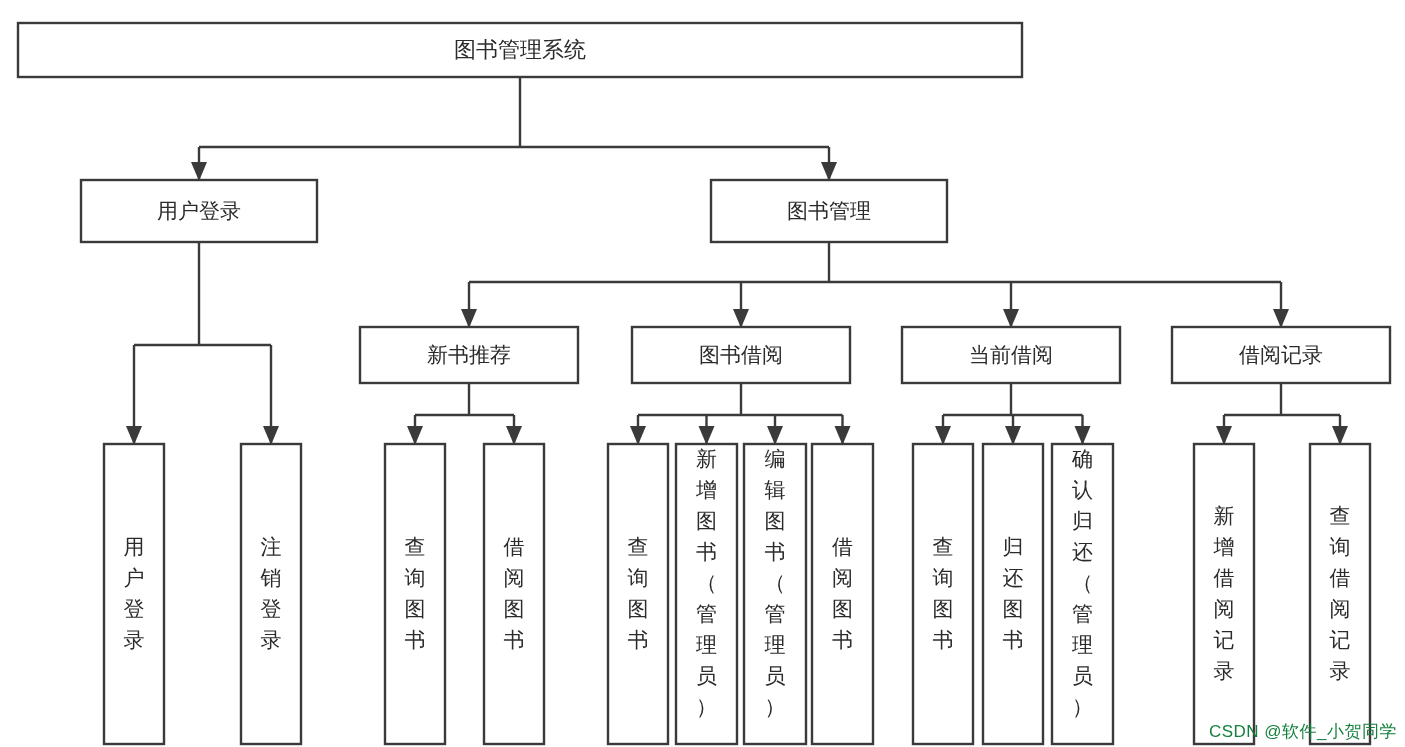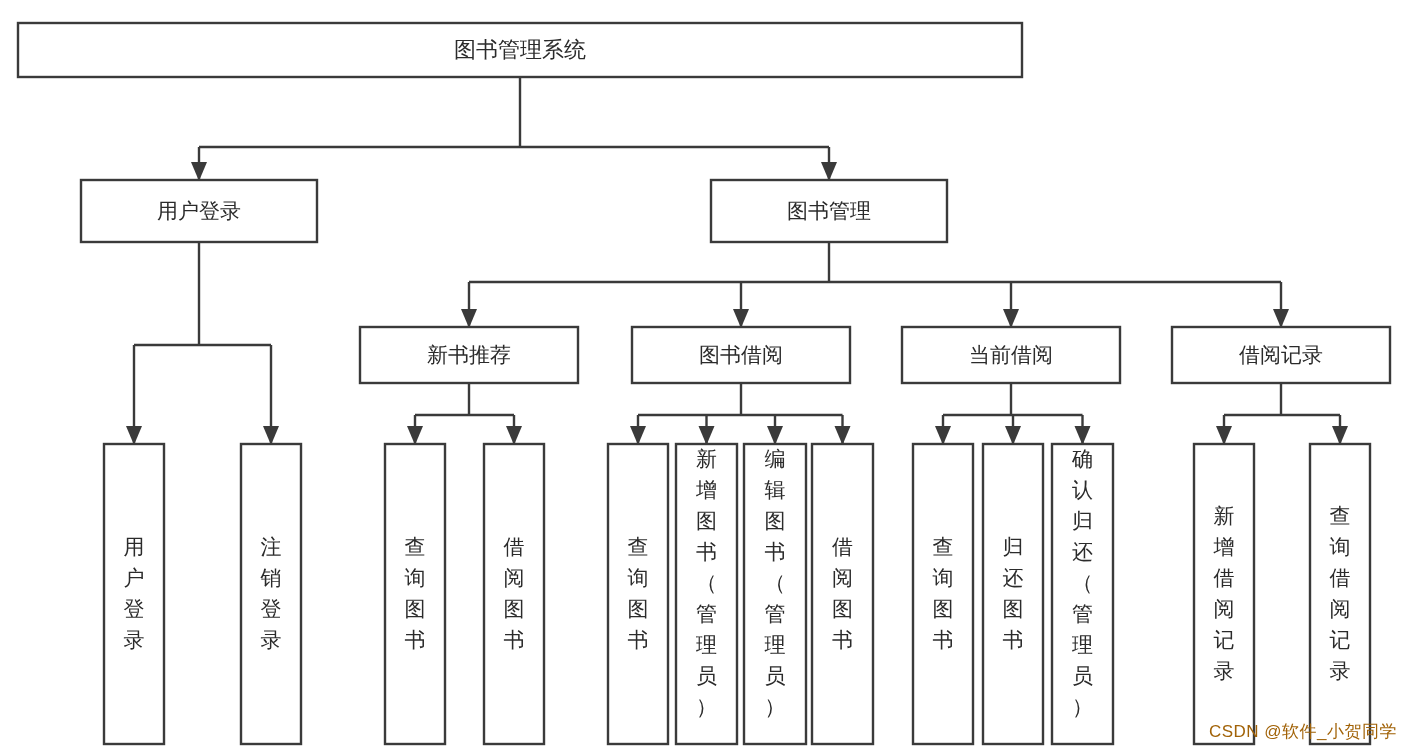--- a/index.html
+++ b/index.html
@@ -51,21 +51,21 @@
   .arrow-head {
     fill: #3a3a3a;
     stroke: none;
   }
   .watermark {
     position: absolute;
     right: 8px;
     bottom: 4px;
     font-family: "Liberation Sans", "DejaVu Sans", sans-serif;
     font-size: 17px;
-    color: #a16207;
+    color: #15803d;
     white-space: nowrap;
     letter-spacing: 0.5px;
     pointer-events: none;
   }
 </style>
 </head>
 <body>
 
 <div id="chart-root">
   <svg id="chart-svg" width="1405" height="747" viewBox="0 0 1405 747" xmlns="http://www.w3.org/2000/svg">

